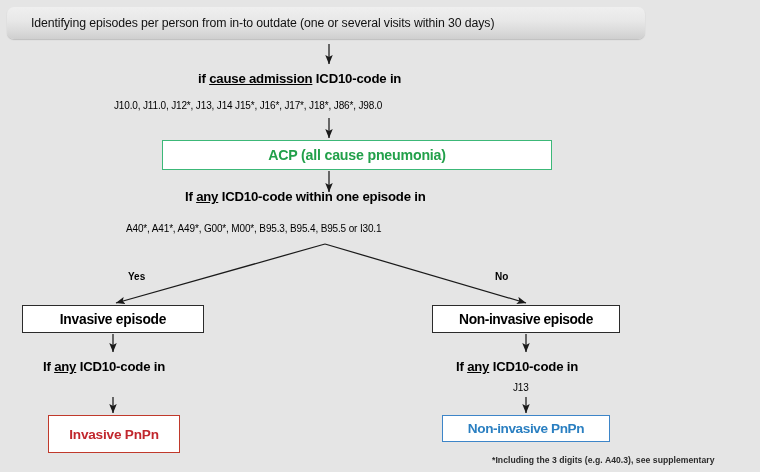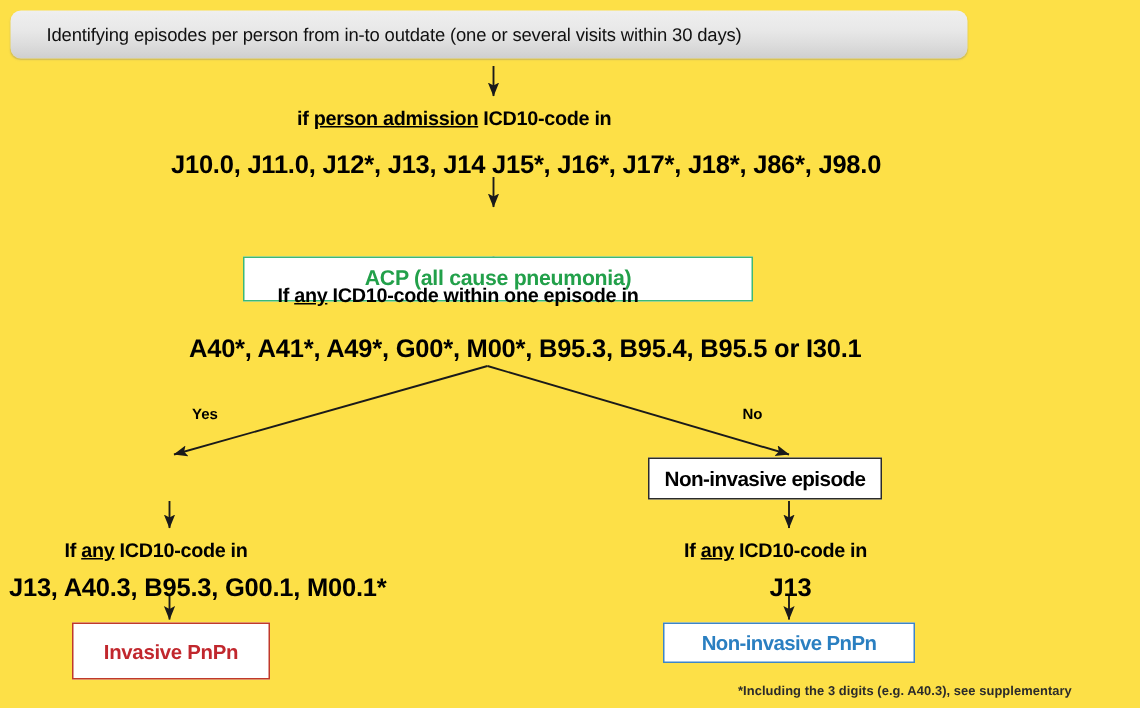--- a/index.html
+++ b/index.html
@@ -8,21 +8,21 @@
     background: #ffffff;
   }
   body {
     font-family: "Liberation Sans", sans-serif;
     color: #000000;
   }
   #canvas {
     position: relative;
     width: 760px;
     height: 472px;
-    background: #fde047;
+    background: #e5e5e5;
     overflow: hidden;
   }
   
   #header-banner {
     position: absolute;
     left: 7px;
     top: 7px;
     width: 638px;
     height: 32px;
     border-radius: 7px;
@@ -42,23 +42,22 @@
   
   .tline {
     position: absolute;
     white-space: nowrap;
     line-height: 1;
   }
   .u {
     text-decoration: underline;
   }
   .codes {
-    font-size: 17px;
+    font-size: 10px;
     letter-spacing: -0.15px;
-    font-weight: bold;
   }
   .qline {
     font-size: 13.2px;
     font-weight: bold;
     letter-spacing: -0.2px;
   }
   .yn {
     font-size: 10px;
     font-weight: bold;
   }
@@ -67,42 +66,41 @@
     position: absolute;
     box-sizing: border-box;
     display: flex;
     align-items: center;
     justify-content: center;
     background: #ffffff;
     white-space: nowrap;
   }
   .nbox > span { display: block; }
   #box-acp {
-    left: 162px; top: 140px; width: 340px; height: 30px;
+    left: 162px; top: 140px; width: 390px; height: 30px;
     border: 1.3px solid #3cb878;
-    margin-top: 31px;
   }
   #box-acp span {
     color: #22a04a;
     font-weight: bold;
     font-size: 14.2px;
     letter-spacing: -0.2px;
   }
   #box-invasive-episode {
     left: 22px; top: 305px; width: 182px; height: 28px;
     border: 1.3px solid #2b2b2b;
   }
   #box-invasive-episode span {
     color: #000000;
     font-weight: bold;
     font-size: 13.8px;
     letter-spacing: -0.25px;
   }
   #box-noninvasive-episode {
-    left: 432px; top: 305px; width: 156px; height: 28px;
+    left: 432px; top: 305px; width: 188px; height: 28px;
     border: 1.3px solid #2b2b2b;
   }
   #box-noninvasive-episode span {
     color: #000000;
     font-weight: bold;
     font-size: 13.8px;
     letter-spacing: -0.4px;
   }
   #box-invasive-pnpn {
     left: 48px; top: 415px; width: 132px; height: 38px;
@@ -175,44 +173,46 @@
 
       <line x1="113" y1="397" x2="113" y2="413"></line>
 
       <line x1="526" y1="334" x2="526" y2="352"></line>
 
       <line x1="526" y1="397" x2="526" y2="413"></line>
     </g>
   </svg>
 
   <div class="tline qline" style="left:198px; top:72px;">
-    <span>if </span><span class="u">person admission</span><span> ICD10-code in</span>
+    <span>if </span><span class="u">cause admission</span><span> ICD10-code in</span>
   </div>
 
   <div class="tline codes" style="left:114px; top:101px;">J10.0, J11.0, J12*, J13,  J14  J15*, J16*, J17*, J18*, J86*, J98.0</div>
 
   <div class="nbox" id="box-acp">
     <span>ACP (all cause pneumonia)</span>
   </div>
 
   <div class="tline qline" style="left:185px; top:190px;">
     <span>If </span><span class="u">any</span><span> ICD10-code within one episode in</span>
   </div>
 
   <div class="tline codes" style="left:126px; top:224px;text-align:center;">A40*, A41*, A49*, G00*, M00*, B95.3, B95.4, B95.5 or I30.1</div>
 
   <div class="tline yn" style="left:128px; top:272px;">Yes</div>
   <div class="tline yn" style="left:495px; top:272px;">No</div>
 
+  <div class="nbox" id="box-invasive-episode">
+    <span>Invasive episode</span>
+  </div>
 
   <div class="tline qline" style="left:43px; top:360px;">
     <span>If </span><span class="u">any</span><span> ICD10-code in</span>
   </div>
 
-  <div class="tline codes" style="left:6px; top:383px;">J13, A40.3, B95.3, G00.1, M00.1*</div>
 
   <div class="nbox" id="box-invasive-pnpn">
     <span>Invasive PnPn</span>
   </div>
 
   <div class="nbox" id="box-noninvasive-episode">
     <span>Non-invasive episode</span>
   </div>
 
   <div class="tline qline" style="left:456px; top:360px;">

